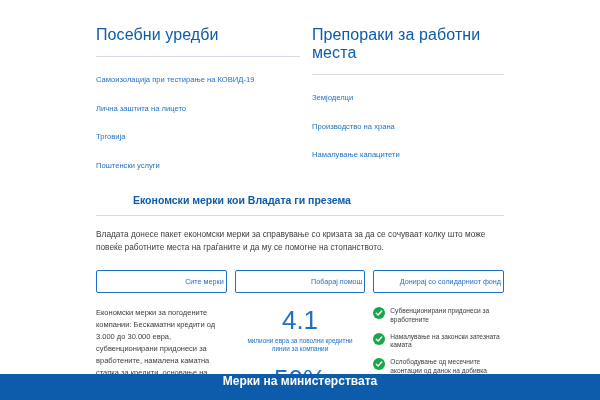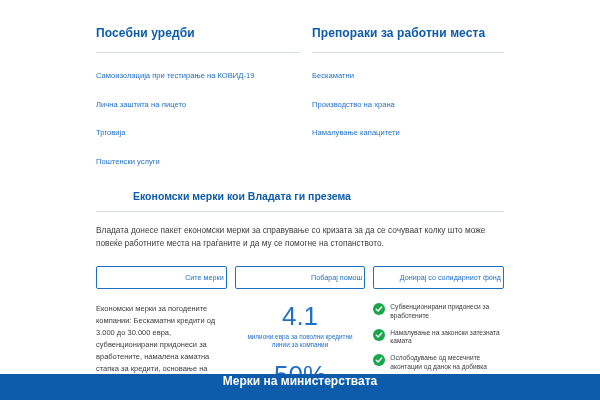--- a/index.html
+++ b/index.html
@@ -32,22 +32,22 @@
   }
   .col {
     width: 50%;
     box-sizing: border-box;
   }
   .col.right {
     padding-left: 12px;
   }
   .col-title {
     color: #0d5bab;
-    font-size: 12px;
-    font-weight: bold;
+    font-size: 16px;
+    font-weight: normal;
     margin: 0 0 12px 0;
     letter-spacing: 0.1px;
   }
   .col-underline {
     border: none;
     border-top: 1px solid #d7dde5;
     margin: 0 0 11px 0;
     width: 100%;
   }
   .link-list {
@@ -209,21 +209,21 @@
           <li><a href="#">Лична заштита на лицето</a></li>
           <li><a href="#">Трговија</a></li>
           <li><a href="#">Поштенски услуги</a></li>
         </ul>
       </div>
 
       <div class="col right">
         <div class="col-title">Препораки за работни места</div>
         <hr class="col-underline">
         <ul class="link-list">
-          <li><a href="#">Бескаматни</a></li>
+          <li><a href="#">Земјоделци</a></li>
           <li><a href="#">Производство на храна</a></li>
           <li><a href="#">Намалување капацитети</a></li>
         </ul>
       </div>
 
     </div>
 
     <div class="econ">
       <div class="econ-title">Економски мерки кои Владата ги презема</div>
       <hr class="econ-rule">

